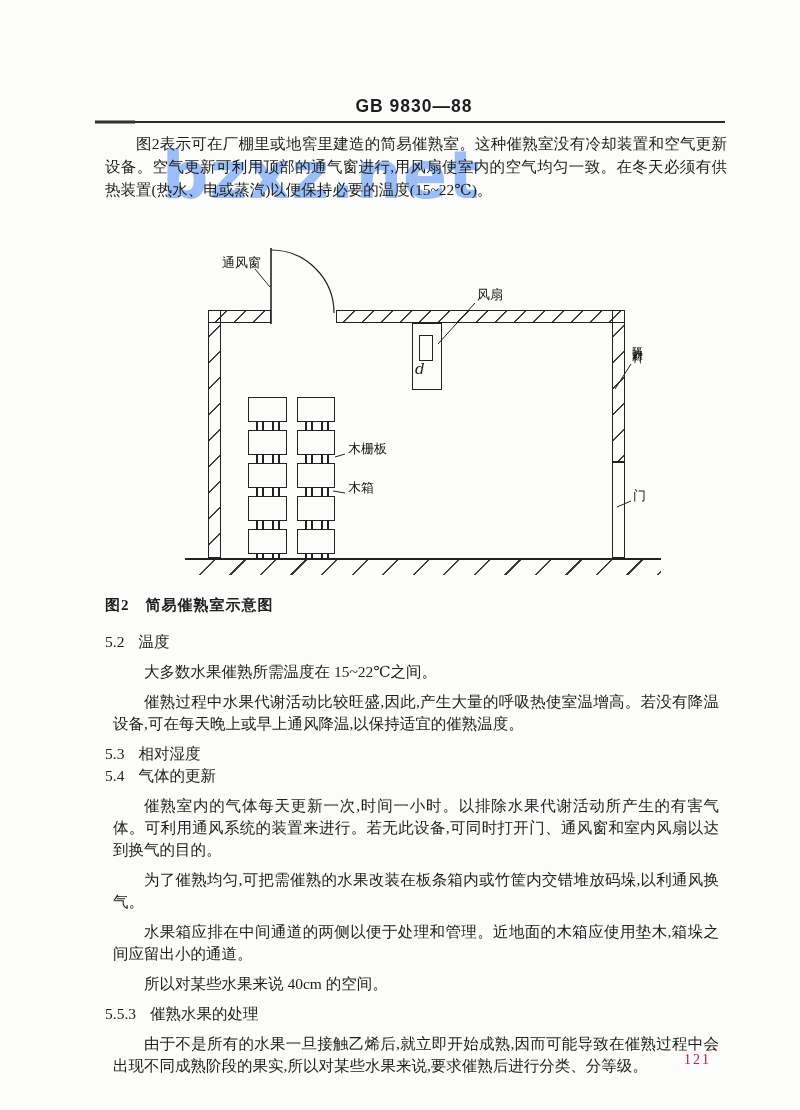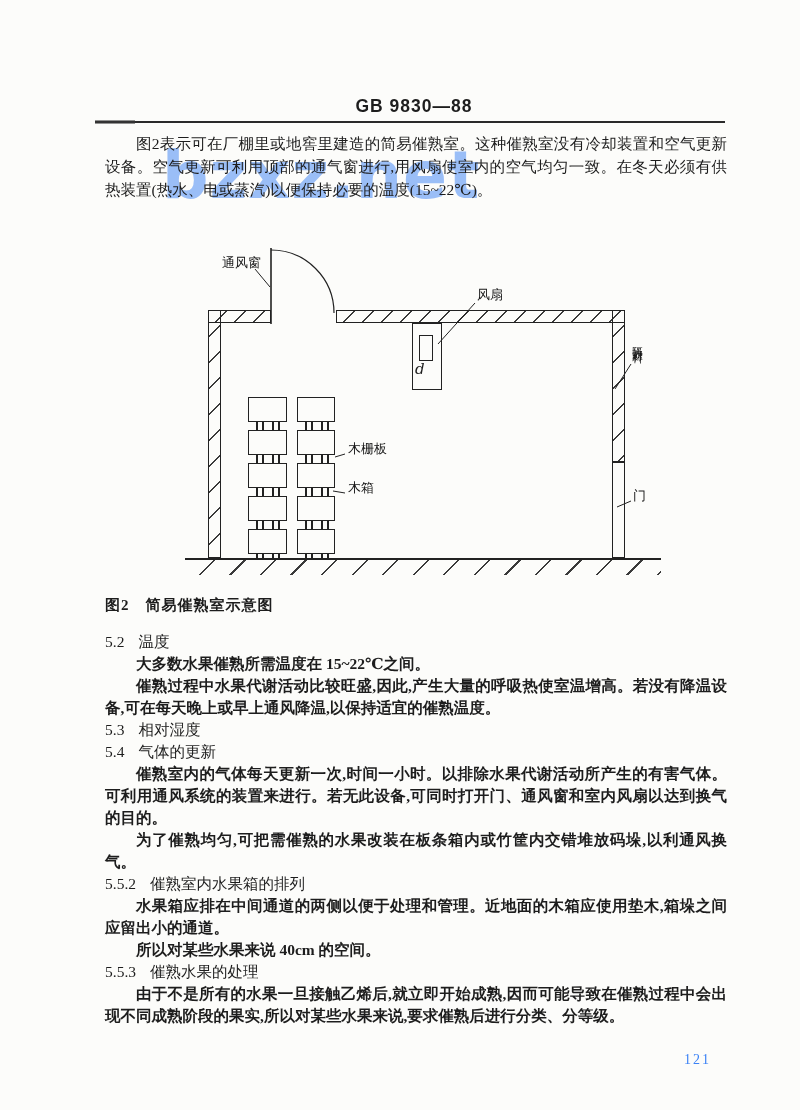--- a/index.html
+++ b/index.html
@@ -38,21 +38,21 @@
   .intro{
     position:absolute;top:132px;left:105px;width:622px;
     font-size:15.5px;line-height:23px;
     text-align:justify;text-indent:2em;
     z-index:1;margin:0;
   }
   .sections{
     position:absolute;top:631px;left:105px;width:622px;
     font-size:15.5px;line-height:22px;z-index:1;
   }
-  .sections p{margin:0;text-align:justify;text-indent:2em;font-weight:bold;}
+  .sections p{margin:8px;text-align:justify;text-indent:2em;}
   .h{white-space:nowrap;}
   .hn{margin-right:14px;}
   
   .diagram{
     position:absolute;top:240px;left:185px;width:480px;height:335px;z-index:1;
   }
   .abs{position:absolute;box-sizing:border-box;}
   .hatch-ceil{
     border:1.3px solid #222;
     background:repeating-linear-gradient(135deg,transparent 0 12px,#3a3a3a 12px 13.4px);
@@ -90,21 +90,21 @@
     font-size:15px;font-style:italic;font-family:"DejaVu Serif",serif;
   }
   svg.overlay{position:absolute;left:0;top:0;z-index:2;}
   .caption{
     position:absolute;top:596px;left:105px;width:622px;
     text-align:left;font-size:15px;font-weight:bold;letter-spacing:1px;z-index:1;
   }
   .caption .cn{margin-right:16px;}
   .page-num{
     position:absolute;top:1052px;left:684px;
-    font-size:14px;letter-spacing:2px;color:#3b82f6;
+    font-size:14px;letter-spacing:2px;color:#be185d;
     font-family:"Liberation Serif",serif;
   }
 </style>
 </head>
 <body>
 
 <div class="watermark">bzxz.net</div>
 
 <div class="std-code">GB 9830—88</div>
 <div class="head-rule"></div>
@@ -187,23 +187,20 @@
   </div>
 
   <div class="h">
     <span class="hn">5.4</span><span>气体的更新</span>
   </div>
   <p>催熟室内的气体每天更新一次,时间一小时。以排除水果代谢活动所产生的有害气体。可利用通风系统的装置来进行。若无此设备,可同时打开门、通风窗和室内风扇以达到换气的目的。</p>
 
 
   <p>为了催熟均匀,可把需催熟的水果改装在板条箱内或竹筐内交错堆放码垛,以利通风换气。</p>
 
-  <div class="h">
-    <span class="hn">5.5.2</span><span>催熟室内水果箱的排列</span>
-  </div>
   <p>水果箱应排在中间通道的两侧以便于处理和管理。近地面的木箱应使用垫木,箱垛之间应留出小的通道。</p>
   <p>所以对某些水果来说 40cm 的空间。</p>
 
   <div class="h">
     <span class="hn">5.5.3</span><span>催熟水果的处理</span>
   </div>
   <p>由于不是所有的水果一旦接触乙烯后,就立即开始成熟,因而可能导致在催熟过程中会出现不同成熟阶段的果实,所以对某些水果来说,要求催熟后进行分类、分等级。</p>
 
 </div>
 

